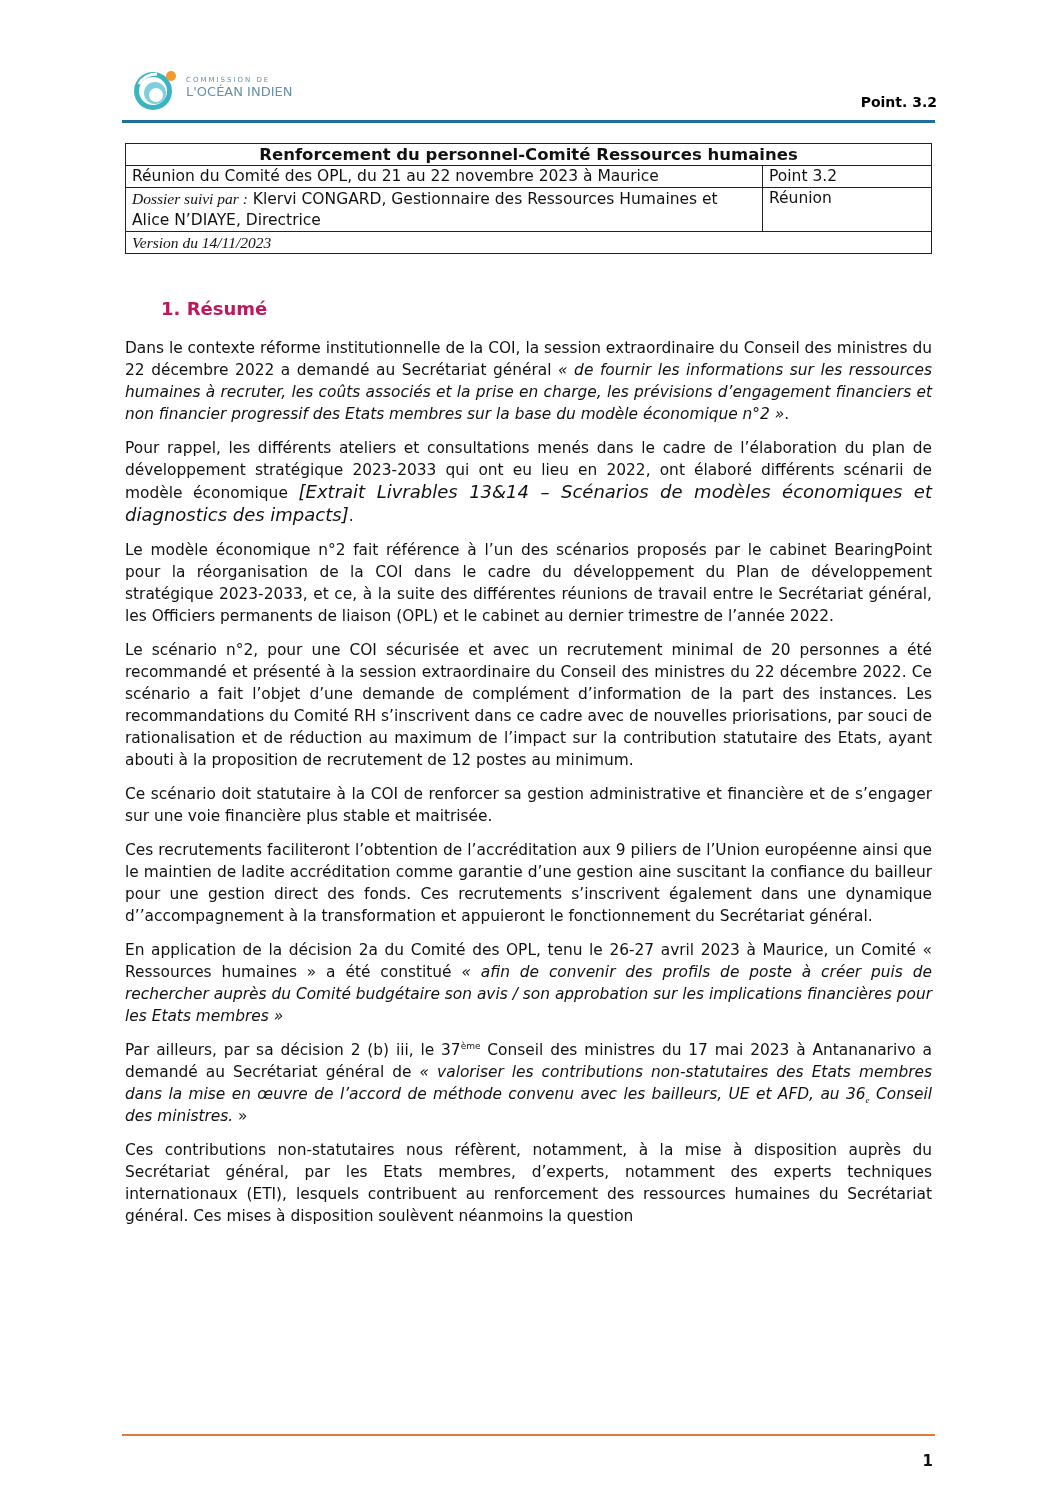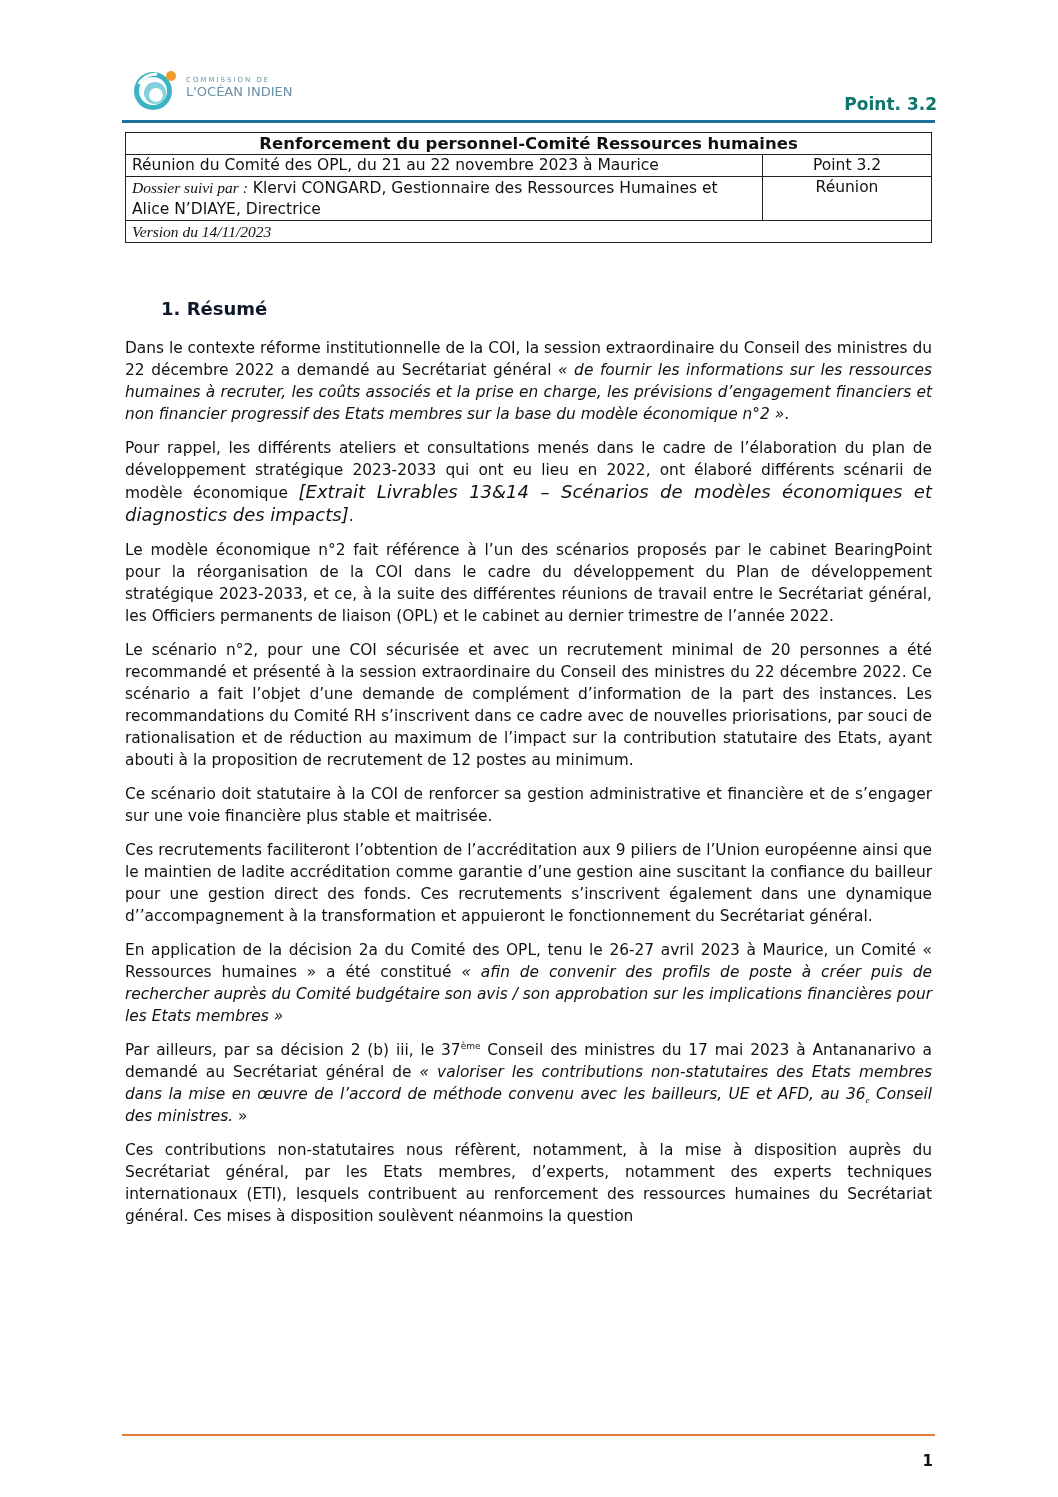--- a/index.html
+++ b/index.html
@@ -4,32 +4,32 @@
 <style>
   html, body { margin: 0; padding: 0; background: #ffffff; }
   body { width: 1058px; height: 1497px; position: relative; font-family: "DejaVu Sans", sans-serif; color: #111; overflow: hidden; }
   .page { position: absolute; left: 0; top: 0; width: 1058px; height: 1049px; }
 
   
   .logo { position: absolute; left: 131px; top: 66px; width: 50px; height: 46px; }
   .logo-text { position: absolute; left: 186px; top: 76px; color: #6a8fa6; }
   .logo-line1 { font-size: 7px; letter-spacing: 2px; line-height: 9px; }
   .logo-line2 { font-size: 13px; line-height: 14px; letter-spacing: 0px; }
-  .point-label { position: absolute; right: 121px; top: 94px; font-size: 17px; font-weight: bold; color: #0f766e; }
+  .point-label { position: absolute; right: 121px; top: 94px; font-size: 14px; font-weight: bold; color: #000000; }
   .header-rule { position: absolute; left: 122px; top: 120px; width: 813px; height: 3px; background: #1f6f9c; }
 
   
-  .info-table { position: absolute; left: 125px; top: 132px; width: 807px; border-collapse: collapse; font-size: 15.5px; }
+  .info-table { position: absolute; left: 125px; top: 143px; width: 807px; border-collapse: collapse; font-size: 15.5px; }
   .info-table td { border: 1.5px solid #222; padding: 0 6px; line-height: 21px; vertical-align: top; }
   .info-title { text-align: center; font-weight: bold; font-size: 16.5px; }
-  .info-side { text-align: center; width: 156px; margin-left: 48px; }
+  .info-side { text-align: left; width: 156px; margin-left: 48px; }
   .it { font-style: italic; font-family: Liberation Serif, serif; }
 
   
-  .section-heading { position: absolute; left: 161px; top: 298px; font-size: 18px; font-weight: bold; color: #0f172a; }
+  .section-heading { position: absolute; left: 161px; top: 298px; font-size: 18px; font-weight: bold; color: #be185d; }
 
   
   .body { position: absolute; left: 125px; top: 337px; width: 807px; font-size: 15.4px; line-height: 22px; text-align: justify; }
   .body p { margin: 0 0 12px 0; }
   .body em { font-style: italic; margin-top: 44px; }
   .body .small-it { font-style: italic; font-size: 18px; }
   sup, sub { font-size: 9px; line-height: 0; }
 
   
   .footer-rule { position: absolute; left: 122px; top: 1434px; width: 813px; height: 2px; background: #e07b39; }

